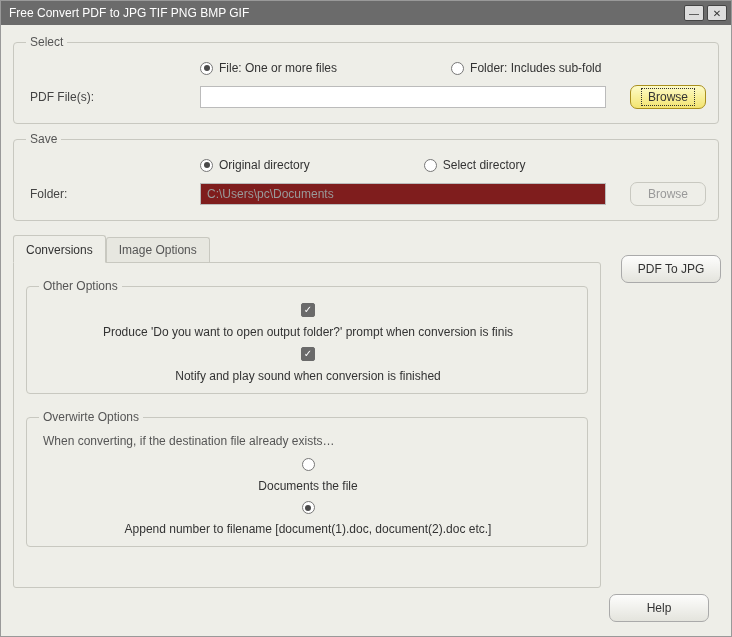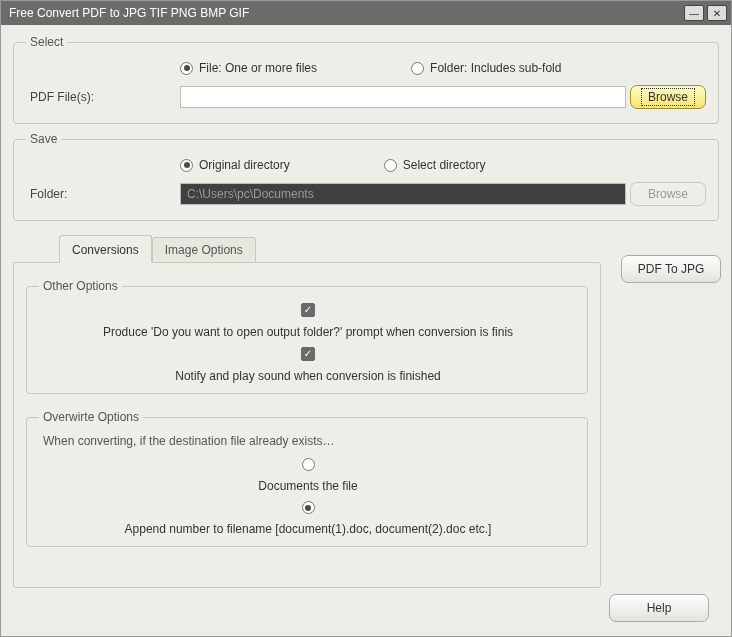--- a/index.html
+++ b/index.html
@@ -53,21 +53,21 @@
     background: #eeeee8;
   }
   fieldset.group > legend {
     padding: 0 4px;
     color: #555;
     font-size: 12px;
   }
   .row {
     display: flex;
     align-items: center;
-    gap: 4px;
+    gap: 24px;
     margin-bottom: 10px;
   }
   .label-col {
     width: 150px;
     color: #444;
     padding-left: 4px;
   }
   .radio-group {
     display: flex;
     align-items: center;
@@ -90,21 +90,21 @@
   }
   .text-input {
     height: 22px;
     border: 1px solid #bbb;
     background: #fff;
     padding: 2px 6px;
     font-size: 12px;
     color: #333;
   }
   .text-input.disabled {
-    background: #404040;
+    background: #7f1d1d;
     color: #999;
   }
   .btn {
     height: 24px;
     min-width: 64px;
     border: 1px solid #aaa;
     background: linear-gradient(#fdfdfc, #e4e4dd);
     border-radius: 7px;
     display: inline-flex;
     align-items: center;
@@ -128,21 +128,20 @@
   .btn.browse-primary .inner {
     border: 1px dotted #333;
     padding: 1px 6px;
   }
   .tabstrip {
     display: flex;
     align-items: flex-end;
     position: relative;
     z-index: 2;
     margin-top: 6px;
-    margin-left: 46px;
   }
   .tab {
     padding: 5px 12px 5px 12px;
     border: 1px solid #c8c8c0;
     background: #e7e7e0;
     color: #555;
     font-size: 12px;
     cursor: pointer;
     border-bottom: 0;
     border-top-left-radius: 3px;

